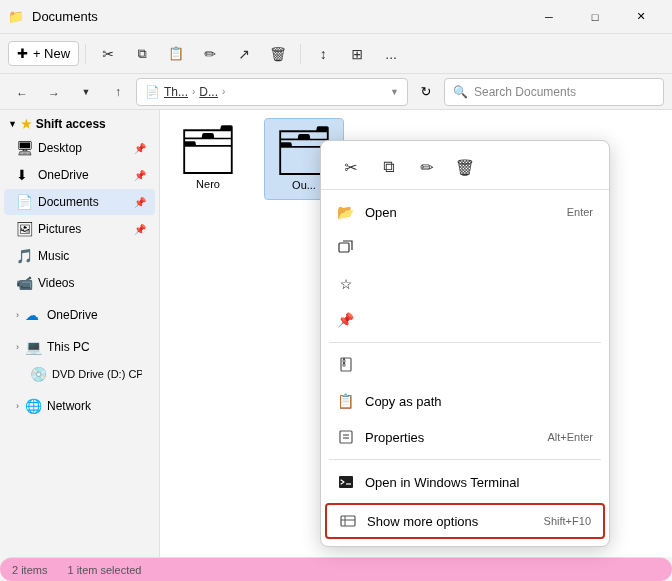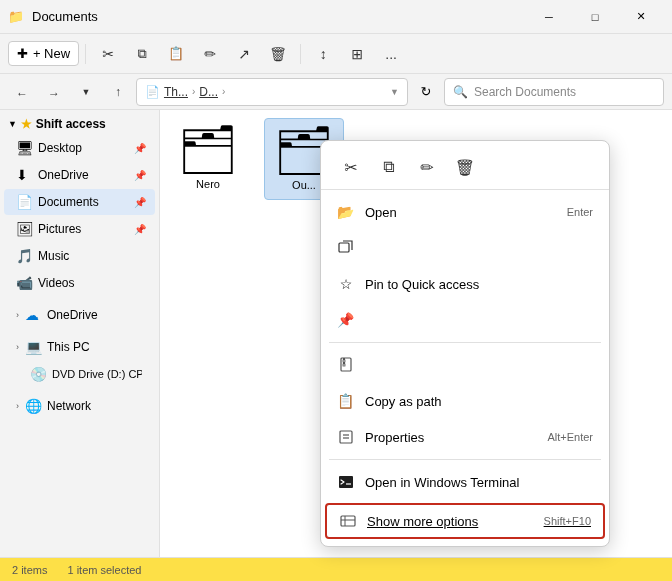--- a/index.html
+++ b/index.html
@@ -248,21 +248,20 @@
       padding: 6px 16px;
       cursor: pointer;
       font-size: 13px;
       height: 36px;
     }
     .ctx-menu-item.highlighted {
       border: 2px solid #c42b1c;
       border-radius: 4px;
       margin: 2px 4px;
       padding: 4px 12px;
-      text-decoration: underline;
     }
     .ctx-icon {
       width: 18px; height: 18px;
       display: flex; align-items: center; justify-content: center;
       font-size: 14px;
       flex-shrink: 0;
     }
     .ctx-label { flex: 1; }
     .ctx-shortcut {
       color: #666;
@@ -270,28 +269,29 @@
     }
     .ctx-sep {
       height: 1px;
       background: #e0e0e0;
       margin: 4px 8px;
     }
 
     
     .status-bar {
       height: 24px;
-      background: #fde047;
+      background: #f9a8d4;
       border-top: 1px solid #e0e0e0;
       display: flex;
       align-items: center;
       padding: 0 12px;
       font-size: 11px;
       color: #555;
       gap: 20px;
+      border-radius: 12px;
     }
   </style>
 </head>
 <body>
 
 <div class="title-bar">
   <span class="title-bar-icon">📁</span>
   <span class="title-bar-title">Documents</span>
   <div class="title-bar-controls">
     <div class="title-btn">─</div>
@@ -463,21 +463,20 @@
         <span class="ctx-icon">
           <svg width="16" height="16" viewBox="0 0 16 16" fill="none">
             <rect x="1" y="3" width="10" height="9" rx="1" stroke="#333" stroke-width="1.2" fill="none"></rect>
             <path d="M5 1h9v9" stroke="#333" stroke-width="1.2" fill="none"></path>
           </svg>
         </span>
       </div>
 
       <div class="ctx-menu-item">
         <span class="ctx-icon">☆</span>
-        <span class="ctx-label">Pin to Quick access</span>
       </div>
 
       <div class="ctx-menu-item">
         <span class="ctx-icon">📌</span>
       </div>
 
       <div class="ctx-sep"></div>
 
       <div class="ctx-menu-item">
         <span class="ctx-icon">

